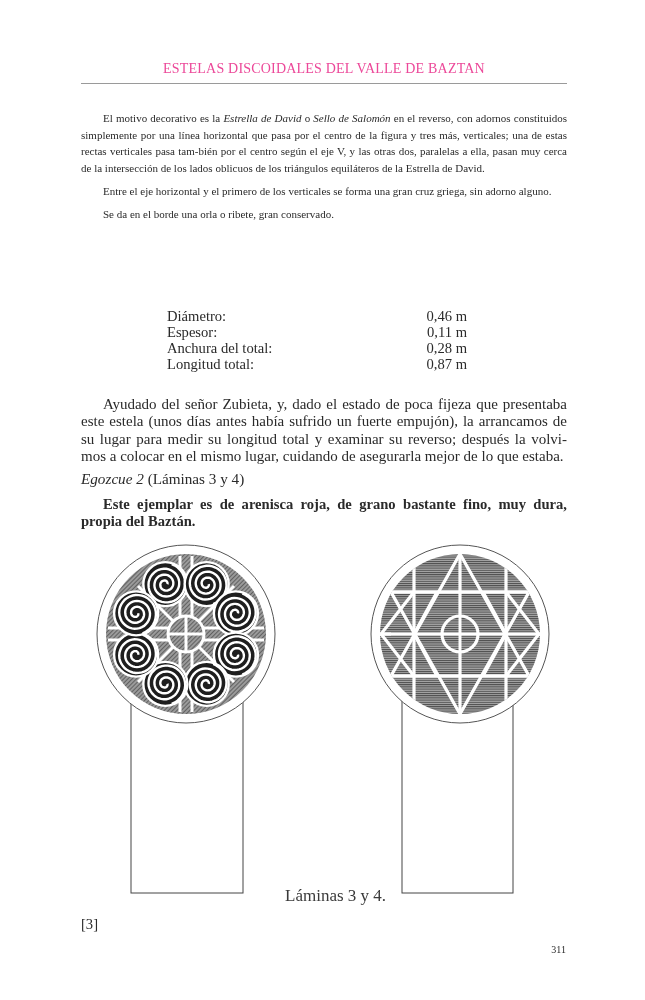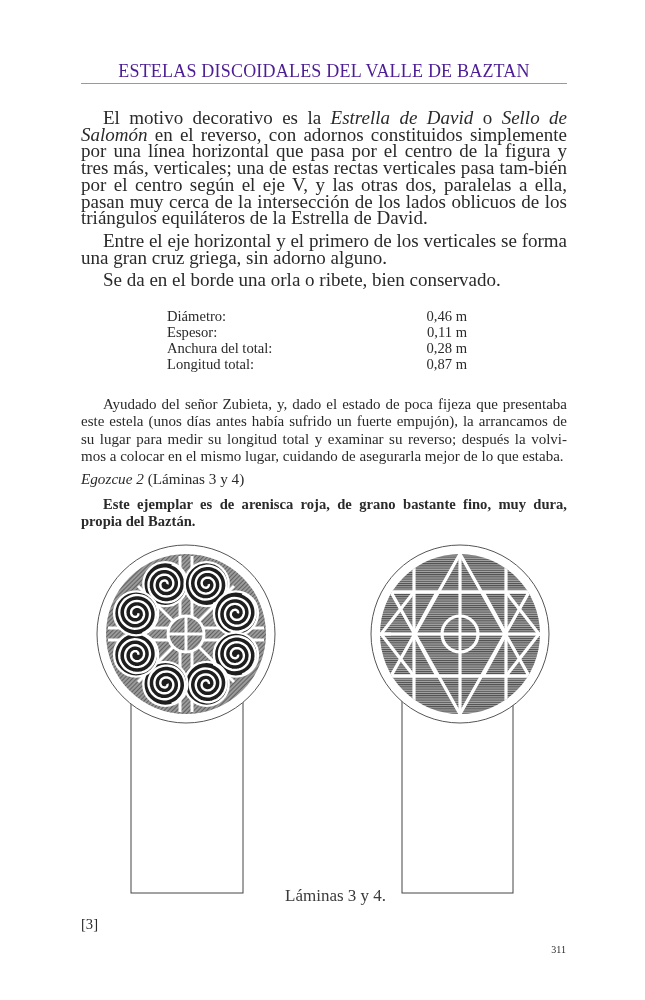--- a/index.html
+++ b/index.html
@@ -1,24 +1,24 @@
 <!DOCTYPE html>
 <html><head>
 <meta charset="utf-8">
 <style>
   html, body { margin: 0; padding: 0; background: #ffffff; }
   body { width: 645px; height: 1000px; position: relative; overflow: hidden;
          font-family: "Liberation Serif", "DejaVu Serif", serif; color: #2a2a2a; }
   .page { position: absolute; left: 0; top: 0; width: 645px; height: 1000px; }
   .running-head { position: absolute; left: 81px; width: 486px; top: 61px; text-align: center;
-                  font-size: 18px; letter-spacing: 0.2px; color: #4c1d95; }
+                  font-size: 14px; letter-spacing: 0.2px; color: #ec4899; }
   .head-rule { position: absolute; left: 81px; width: 486px; top: 83px; height: 0;
                border-top: 1px solid #9a9a9a; }
   .body-text { position: absolute; left: 81px; width: 486px; top: 110px;
-               font-size: 19px; line-height: 16.7px; text-align: justify; hyphens: manual; }
+               font-size: 11px; line-height: 16.7px; text-align: justify; hyphens: manual; }
   .body-text p { margin: 0 0 6px 0; text-indent: 22px; }
   .body-text em { font-style: italic; }
   .measures { position: absolute; left: 167px; width: 300px; top: 308px;
               font-size: 14.6px; line-height: 16px; }
   .measures .row { display: flex; justify-content: space-between; }
   .para2 { position: absolute; left: 81px; width: 486px; top: 396px;
            font-size: 15px; line-height: 17.4px; text-align: justify; }
   .para2 p { margin: 0; text-indent: 22px; }
   .section-head { position: absolute; left: 81px; top: 470px; font-size: 15.2px; }
   .section-head em { font-style: italic; }
@@ -34,21 +34,21 @@
 <body>
 
 <div class="page">
 
   <div class="running-head">ESTELAS DISCOIDALES DEL VALLE DE BAZTAN</div>
   <div class="head-rule"></div>
 
   <div class="body-text">
     <p id="p0"><span>El motivo decorativo es la </span><em>Estrella de David</em><span> o </span><em>Sello de Salomón</em><span> en el reverso, con adornos constituidos simplemente por una línea horizontal que pasa por el centro de la figura y tres más, verticales; una de estas rectas verticales pasa tam-bién por el centro según el eje V, y las otras dos, paralelas a ella, pasan muy cerca de la intersección de los lados oblicuos de los triángulos equiláteros de la Estrella de David.</span></p>
     <p id="p1"><span>Entre el eje horizontal y el primero de los verticales se forma una gran cruz griega, sin adorno alguno.</span></p>
-    <p id="p2"><span>Se da en el borde una orla o ribete, bien conservado.</span></p>
+    <p id="p2"><span>Se da en el borde una orla o ribete, gran conservado.</span></p>
   </div>
 
   <div class="measures">
     <div class="row">
       <span>Diámetro:</span>
       <span>0,46 m</span>
     </div>
     <div class="row">
       <span>Espesor:</span>
       <span>0,11 m</span>

